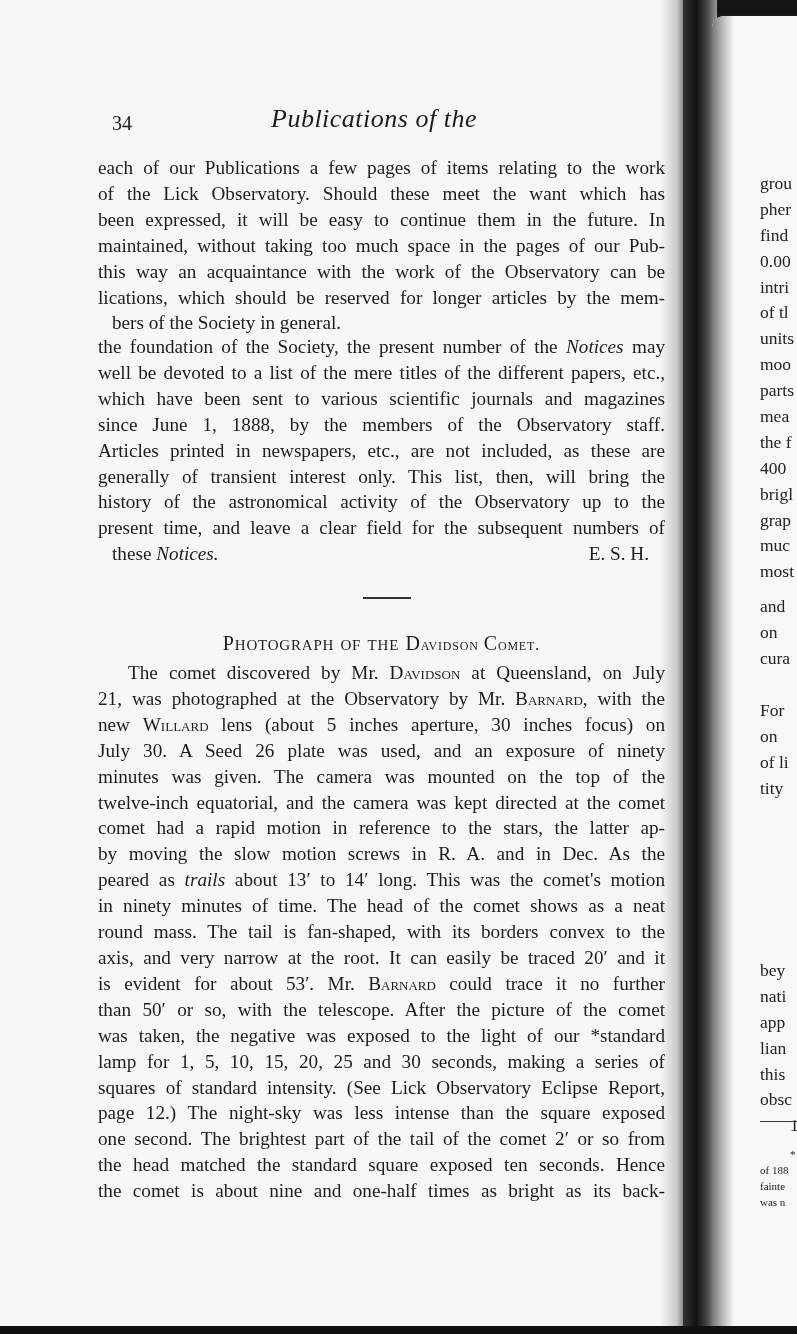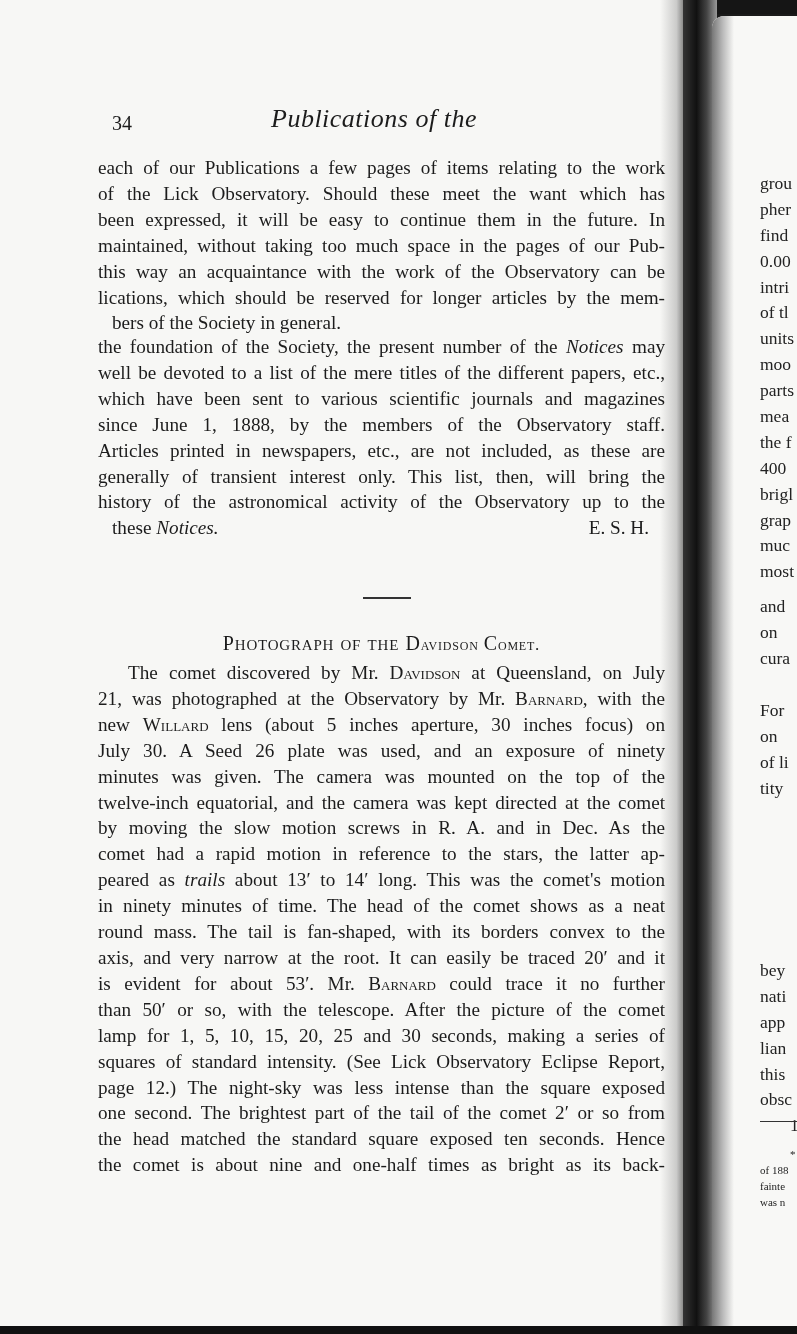--- a/index.html
+++ b/index.html
@@ -98,44 +98,46 @@
 </div>
 
 <div class="body-text para-2">
   <p><span>the foundation of the Society, the present number of the </span><i>Notices</i><span> may</span></p>
   <p>well be devoted to a list of the mere titles of the different papers, etc.,</p>
   <p>which have been sent to various scientific journals and magazines</p>
   <p>since June 1, 1888, by the members of the Observatory staff.</p>
   <p>Articles printed in newspapers, etc., are not included, as these are</p>
   <p>generally of transient interest only.  This list, then, will bring the</p>
   <p>history of the astronomical activity of the Observatory up to the</p>
+  <p>present time, and leave a clear field for the subsequent numbers of</p>
   <p class="last" style="position:relative"><span>these </span><i>Notices.</i><span class="signature">E. S. H.</span></p>
 </div>
 
 <div class="divider"></div>
 
 <div class="section-title">
   <span>P</span><span style="font-size:22px">hotograph of the </span><span>D</span><span style="font-size:17px">avidson </span><span>C</span><span style="font-size:17px">omet.</span>
 </div>
 
 <div class="body-text para-3">
   <p class="indent"><span>The comet discovered by Mr. </span><span class="sc">Davidson</span><span> at Queensland, on July</span></p>
   <p><span>21, was photographed at the Observatory by Mr. </span><span class="sc">Barnard</span><span>, with the</span></p>
   <p><span>new </span><span class="sc">Willard</span><span> lens (about 5 inches aperture, 30 inches focus) on</span></p>
   <p>July 30.  A Seed 26 plate was used, and an exposure of ninety</p>
   <p>minutes was given.  The camera was mounted on the top of the</p>
   <p>twelve-inch equatorial, and the camera was kept directed at the comet</p>
+  <p>comet had a rapid motion in reference to the stars, the latter ap-</p>
   <p>by moving the slow motion screws in R. A. and in Dec.  As the</p>
-  <p>comet had a rapid motion in reference to the stars, the latter ap-</p>
   <p><span>peared as </span><i>trails</i><span> about 13′ to 14′ long.  This was the comet's motion</span></p>
   <p>in ninety minutes of time.  The head of the comet shows as a neat</p>
   <p>round mass.  The tail is fan-shaped, with its borders convex to the</p>
   <p>axis, and very narrow at the root.  It can easily be traced 20′ and it</p>
   <p><span>is evident for about 53′.  Mr. </span><span class="sc">Barnard</span><span> could trace it no further</span></p>
   <p>than 50′ or so, with the telescope.  After the picture of the comet</p>
+  <p>was taken, the negative was exposed to the light of our *standard</p>
   <p>lamp for 1, 5, 10, 15, 20, 25 and 30 seconds, making a series of</p>
   <p>squares of standard intensity.  (See Lick Observatory Eclipse Report,</p>
   <p>page 12.)  The night-sky was less intense than the square exposed</p>
   <p>one second.  The brightest part of the tail of the comet 2′ or so from</p>
   <p>the head matched the standard square exposed ten seconds.  Hence</p>
   <p>the comet is about nine and one-half times as bright as its back-</p>
 </div>
 
 <div class="right-col rc-1">
   <div>grou</div>

